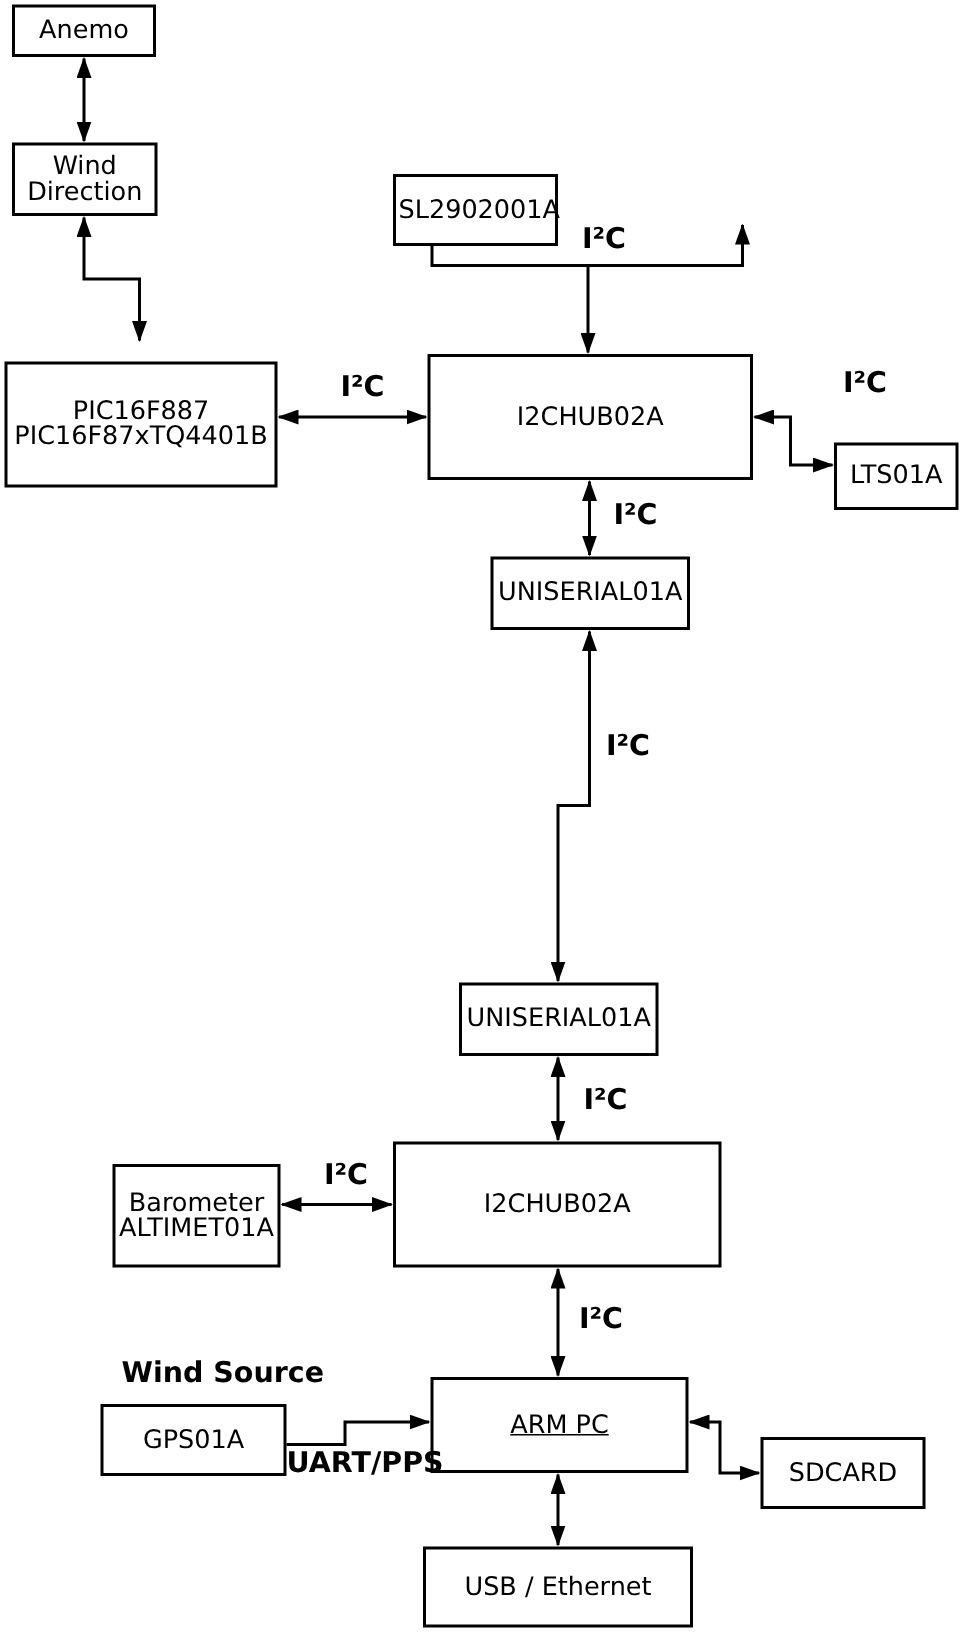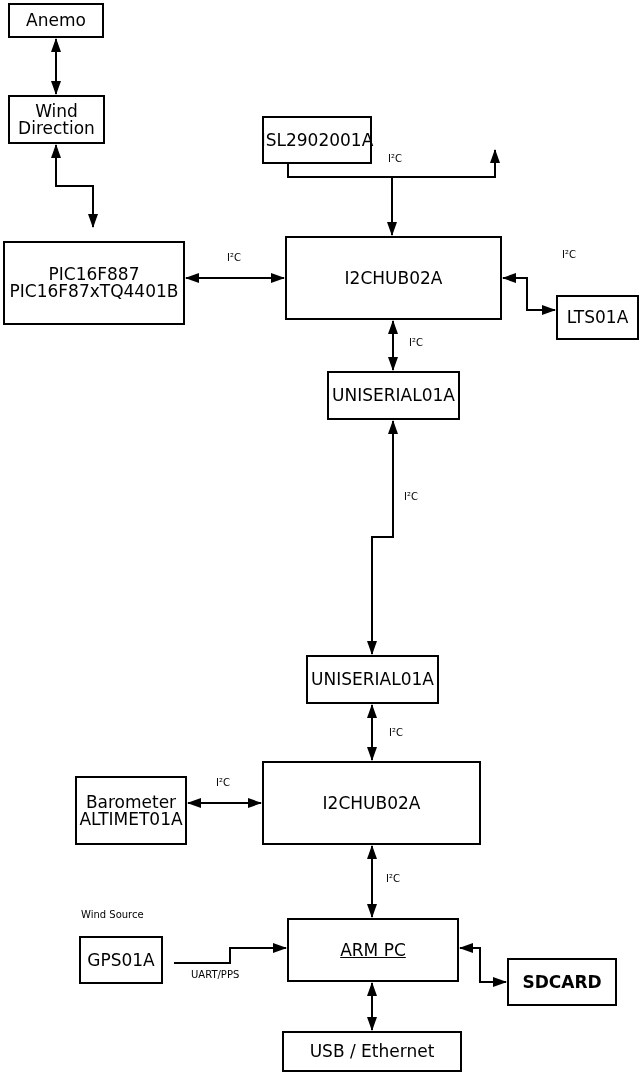--- a/index.html
+++ b/index.html
@@ -38,23 +38,24 @@
     justify-content: center;
     text-align: center;
     font-size: 17px;
     line-height: 17px;
   }
   .node-label {
     white-space: pre-line;
   }
   .edge-label, .free-label {
     position: absolute;
-    font-size: 10px;
+    font-size: 19px;
     line-height: 16px;
     white-space: nowrap;
+    font-weight: bold;
   }
 </style>
 </head>
 <body>
 
 <div class="canvas">
 
   <svg class="edges" viewBox="0 0 640 1089">
     <defs>
       <marker id="arw" viewBox="0 0 14 10" refX="13" refY="5" markerWidth="14" markerHeight="10" markerUnits="userSpaceOnUse" orient="auto-start-reverse">
@@ -115,33 +116,33 @@
 
   <div class="node" style="left:262px; top:761px; width:219px; height:84px;">
     <span class="node-label">I2CHUB02A</span>
   </div>
 
   <div class="node" style="left:75px; top:776px; width:112px; height:69px;">
     <span class="node-label">Barometer
 ALTIMET01A</span>
   </div>
 
-  <div class="node" style="left:79px; top:936px; width:84px; height:48px;">
+  <div class="node" style="left:67px; top:936px; width:124px; height:48px;">
     <span class="node-label">GPS01A</span>
   </div>
 
   <div class="node" style="left:287px; top:918px; width:172px; height:64px;text-decoration:underline;">
     <span class="node-label">ARM PC</span>
   </div>
 
-  <div class="node" style="left:507px; top:958px; width:110px; height:48px;font-weight:bold;">
+  <div class="node" style="left:507px; top:958px; width:110px; height:48px;">
     <span class="node-label">SDCARD</span>
   </div>
 
-  <div class="node" style="left:282px; top:1031px; width:180px; height:41px;">
+  <div class="node" style="left:282px; top:1031px; width:180px; height:54px;">
     <span class="node-label">USB / Ethernet</span>
   </div>
 
   <span class="edge-label" style="left:227px; top:250px;">I²C</span>
   <span class="edge-label" style="left:388px; top:151px;">I²C</span>
   <span class="edge-label" style="left:562px; top:247px;">I²C</span>
   <span class="edge-label" style="left:409px; top:335px;">I²C</span>
   <span class="edge-label" style="left:404px; top:489px;">I²C</span>
   <span class="edge-label" style="left:389px; top:725px;">I²C</span>
   <span class="edge-label" style="left:216px; top:775px;">I²C</span>

